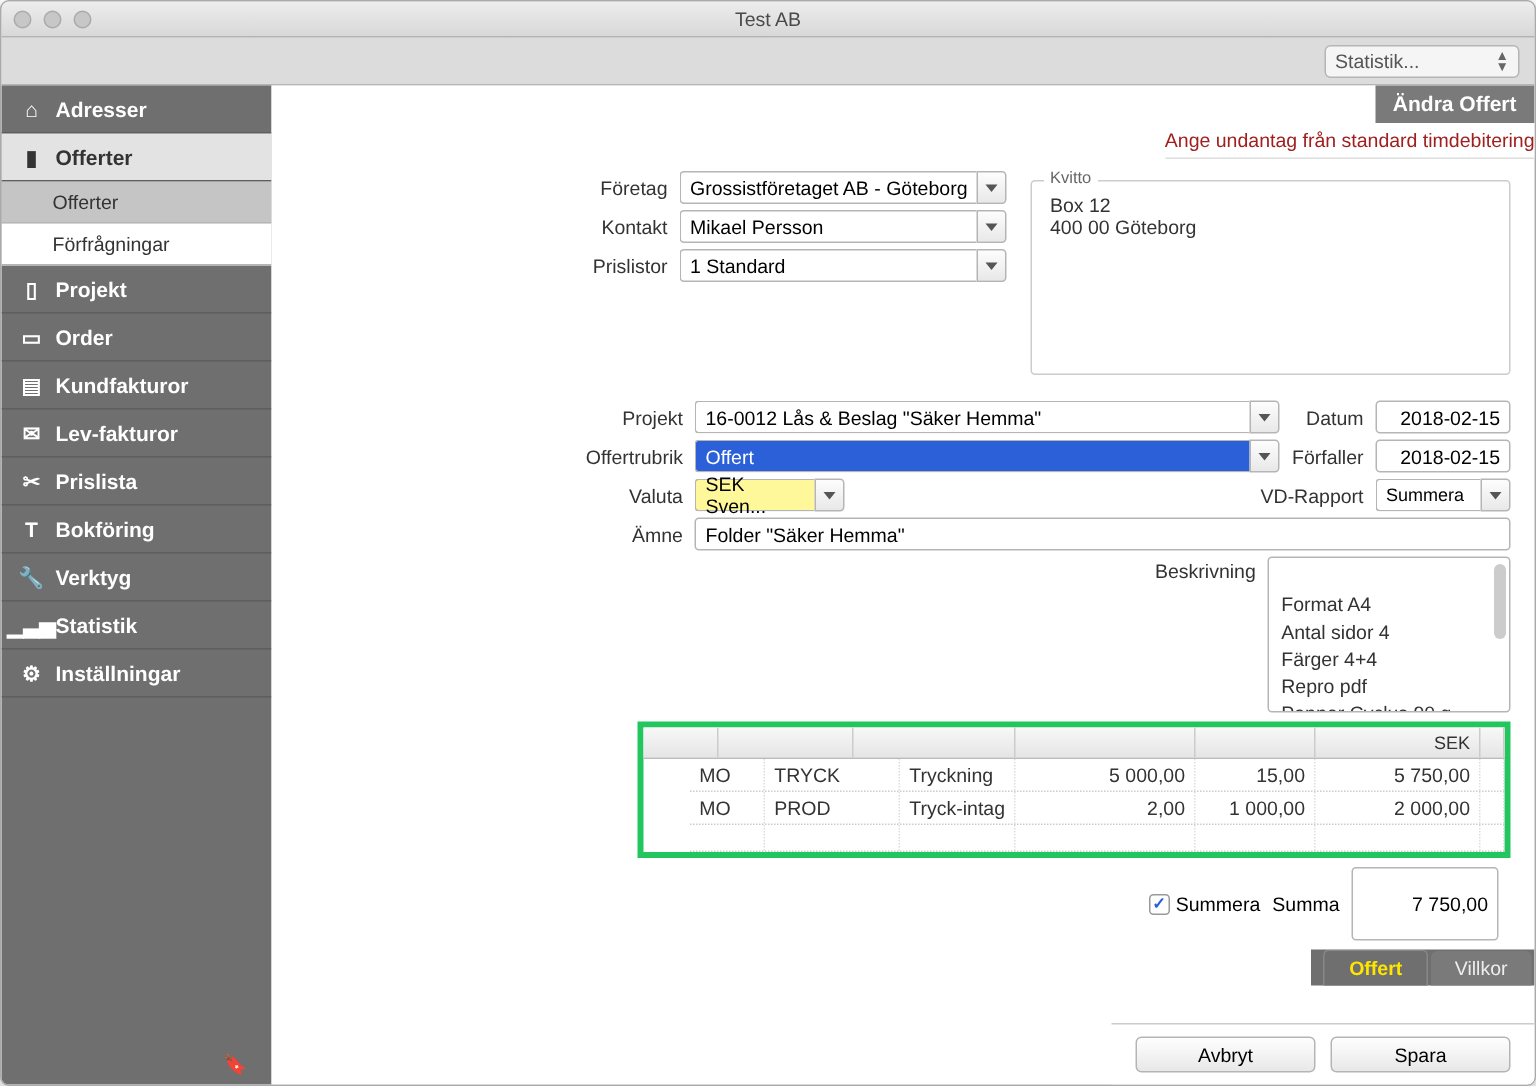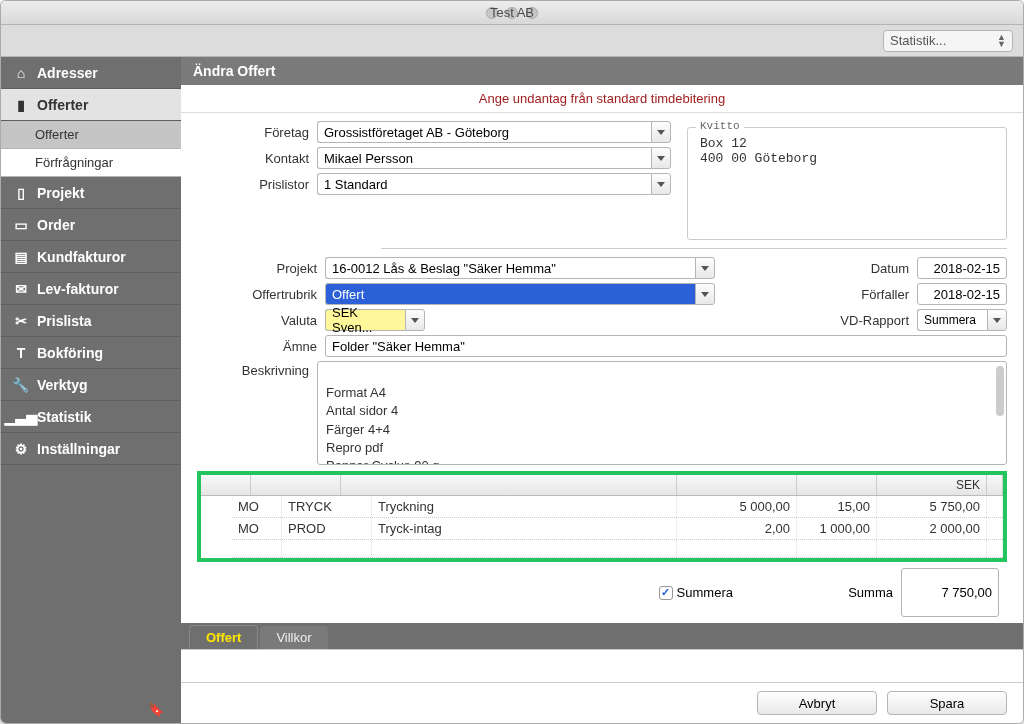--- a/index.html
+++ b/index.html
@@ -1,44 +1,44 @@
 <!DOCTYPE html>
 <html><head>
 <meta charset="utf-8">
 <style>
 * { box-sizing: border-box; margin: 0; padding: 0; }
 body { font-family: "Lucida Grande", Arial, sans-serif; font-size: 13px; background: #fff; }
 .window { width: 1024px; height: 724px; border: 1px solid #aaa; border-radius: 6px; overflow: hidden; display: flex; flex-direction: column; background: #ececec; box-shadow: 0 4px 12px rgba(0,0,0,0.3); margin: 0 auto; }
-.titlebar { height: 24px; background: linear-gradient(#ededed, #d8d8d8); border-bottom: 1px solid #b3b3b3; display: flex; align-items: center; padding: 0 8px; position: relative; justify-content: center; }
+.titlebar { height: 24px; background: linear-gradient(#ededed, #d8d8d8); border-bottom: 1px solid #b3b3b3; display: flex; align-items: center; padding: 0 8px; position: relative; }
 .traffic { display: flex; gap: 8px; }
 .tl { width: 12px; height: 12px; border-radius: 50%; background: #c7c7c7; border: 1px solid #aaa; }
 .title { position: absolute; left: 50%; transform: translateX(-50%); font-size: 13px; color: #4a4a4a; }
 .toolbar { height: 32px; background: #dcdcdc; border-bottom: 1px solid #b5b5b5; display: flex; align-items: center; justify-content: flex-end; padding: 0 10px; }
 .alt-select { width: 130px; height: 22px; border: 1px solid #b5b5b5; border-radius: 4px; background: #f5f5f5; padding: 0 6px; display: flex; align-items: center; justify-content: space-between; color: #555; font-size: 13px; }
 .content { flex: 1; display: flex; min-height: 0; }
 .sidebar { width: 180px; background: #6f6f6f; display: flex; flex-direction: column; }
 .nav-item { height: 32px; display: flex; align-items: center; gap: 8px; padding: 0 12px; color: #fff; font-size: 14px; font-weight: bold; border-bottom: 1px solid #5e5e5e; cursor: pointer; }
 .nav-item.active { background: #e3e3e3; color: #333; }
 .nav-sub { height: 28px; display: flex; align-items: center; padding-left: 34px; color: #333; font-size: 13px; background: #c5c5c5; border-bottom: 1px solid #b5b5b5; cursor: pointer; }
 .nav-sub.white { background: #fff; }
 .nav-icon { width: 16px; height: 16px; display: inline-flex; align-items: center; justify-content: center; }
 .nav-spacer { flex: 1; }
 .bookmark { height: 28px; display: flex; align-items: center; justify-content: flex-end; padding: 0 16px; color: #ddd; }
-.main { flex: 1; display: flex; flex-direction: column; background: #fff; min-width: 0; }
+.main { flex: 1; display: flex; flex-direction: column; background: #fff; min-width: 0; align-items: flex-end; }
 .section-header { height: 28px; background: #7a7a7a; color: #fff; display: flex; align-items: center; padding: 0 12px; font-size: 14px; font-weight: bold; }
 .warning-bar { height: 28px; background: #fff; color: #a02020; display: flex; align-items: center; justify-content: center; font-size: 13px; border-bottom: 1px solid #ddd; }
 .form-area { padding: 8px 16px 0 16px; display: flex; gap: 16px; }
 .form-left { flex: 1; }
 .form-row { display: flex; align-items: center; margin-bottom: 4px; }
 .form-label { width: 120px; text-align: right; padding-right: 8px; color: #333; font-size: 13px; }
 .form-input { flex: 1; height: 22px; border: 1px solid #b5b5b5; border-radius: 3px; padding: 0 6px; background: #fff; display: flex; align-items: center; font-size: 13px; }
 .combo { display: flex; flex: 1; }
 .combo .form-input { border-top-right-radius: 0; border-bottom-right-radius: 0; border-right: none; }
 .combo-btn { width: 20px; height: 22px; border: 1px solid #b5b5b5; border-radius: 0 3px 3px 0; background: linear-gradient(#fdfdfd, #e8e8e8); display: flex; align-items: center; justify-content: center; cursor: pointer; }
-.kvitto { width: 320px; border: 1px solid #ccc; border-radius: 3px; padding: 8px 12px; position: relative; margin-top: 6px; font-size: 13px; color: #333; height: 113px; font-family: Liberation Mono, monospace; }
+.kvitto { width: 320px; border: 1px solid #ccc; border-radius: 3px; padding: 8px 12px; position: relative; margin-top: 6px; font-size: 13px; color: #333; height: 130px; }
 .kvitto-label { position: absolute; top: -8px; left: 8px; background: #fff; padding: 0 4px; font-size: 11px; color: #666; }
 .divider { border-top: 1px solid #ccc; margin: 8px 16px 8px 200px; }
 .form-area2 { padding: 0 16px; }
 .row2 { display: flex; align-items: center; margin-bottom: 4px; gap: 8px; }
 .row2 .form-label { width: 120px; text-align: right; padding-right: 0; }
 .row2 .combo { flex: 0 0 auto; }
 .rt-label { margin-left: auto; color: #333; font-size: 13px; }
 .rt-input { width: 90px; height: 22px; border: 1px solid #b5b5b5; border-radius: 3px; padding: 0 6px; text-align: right; font-size: 13px; }
 .highlighted { background: #2b60d8; color: #fff; }
 .yellow { background: #fff89a; }

